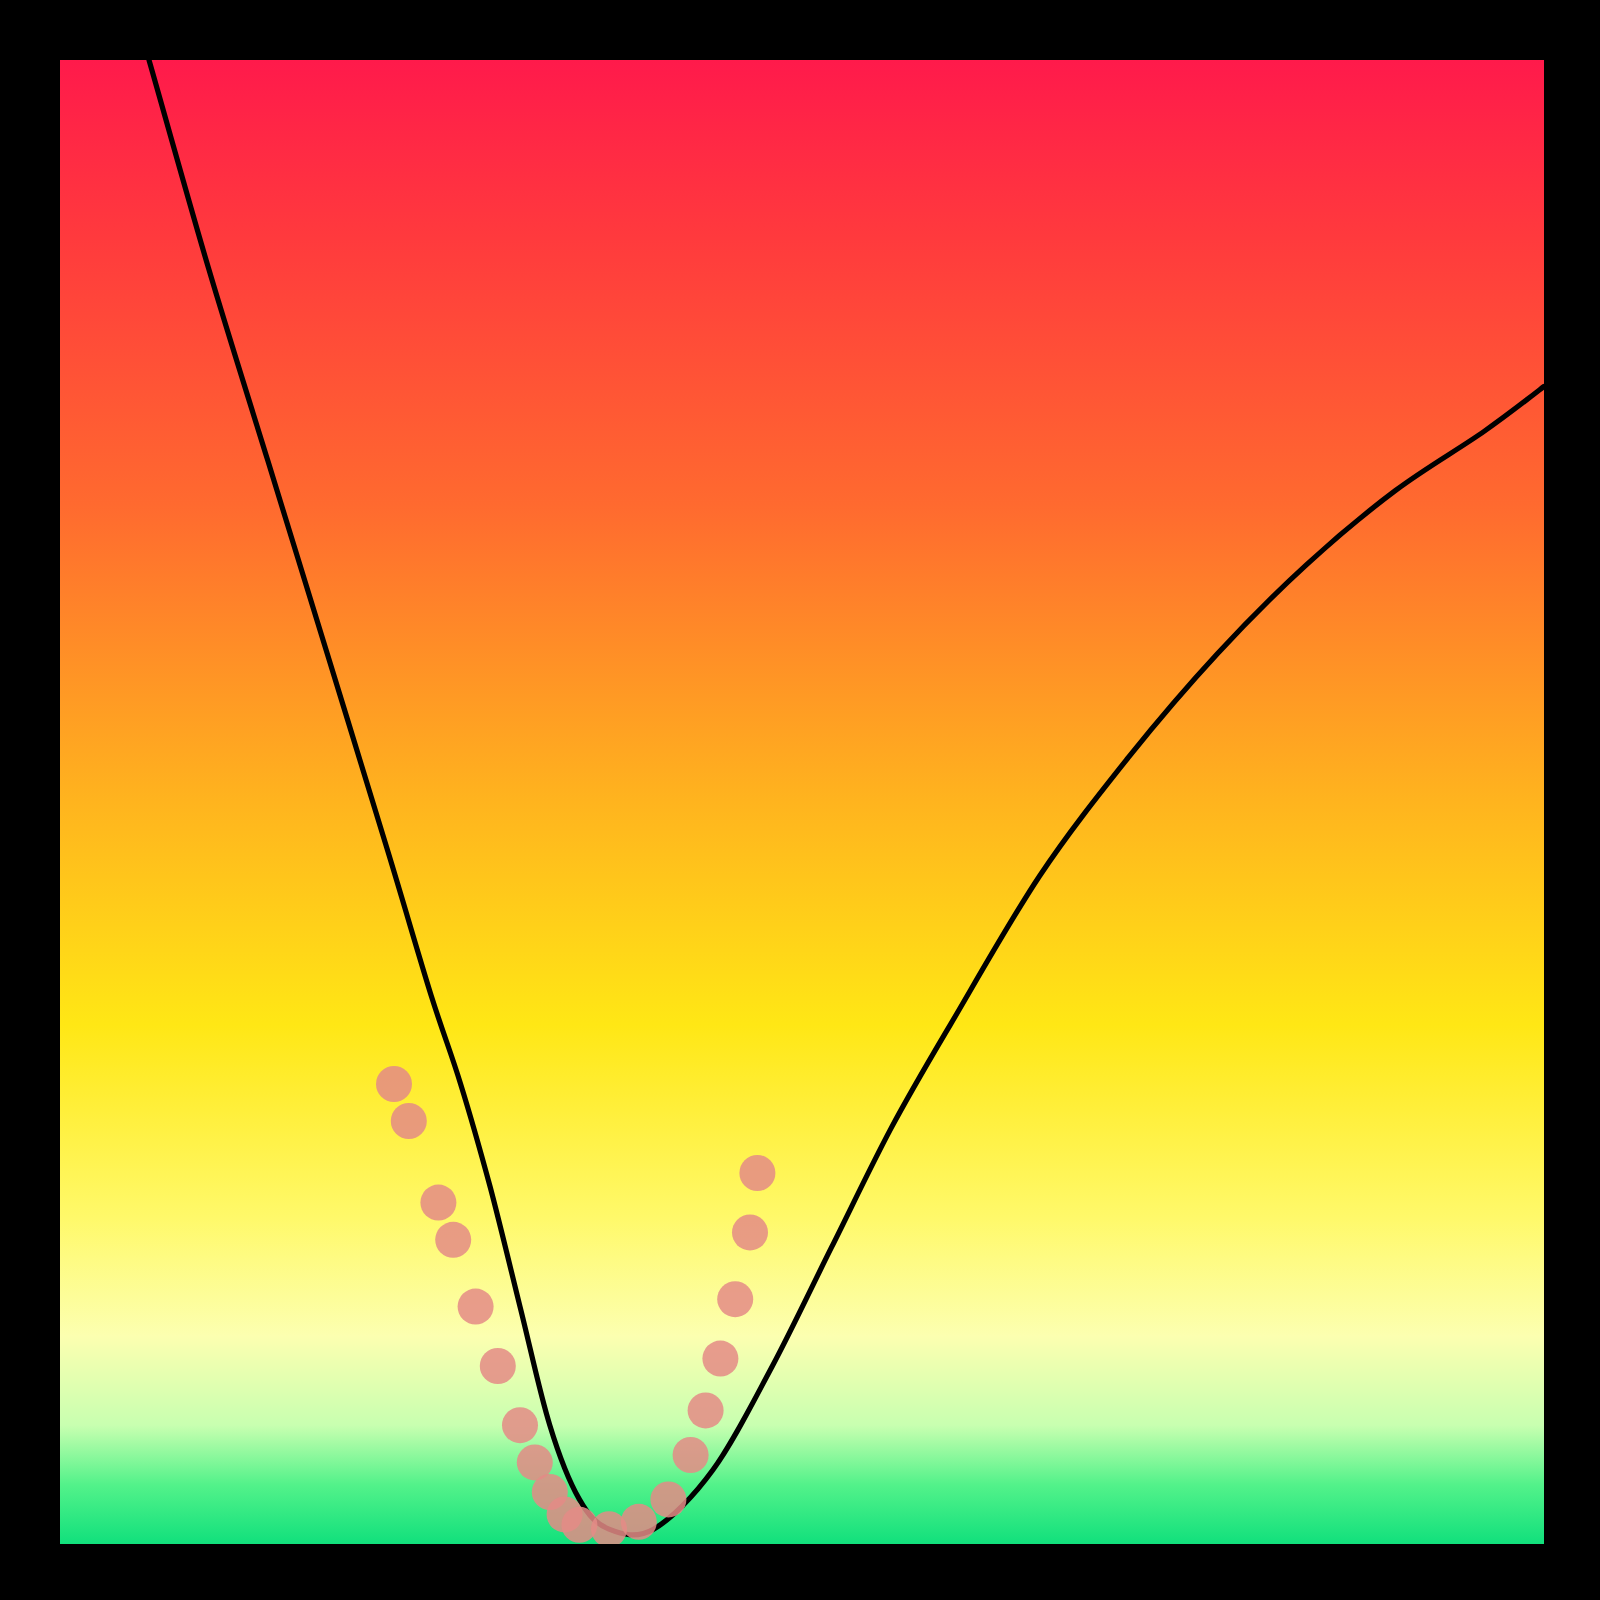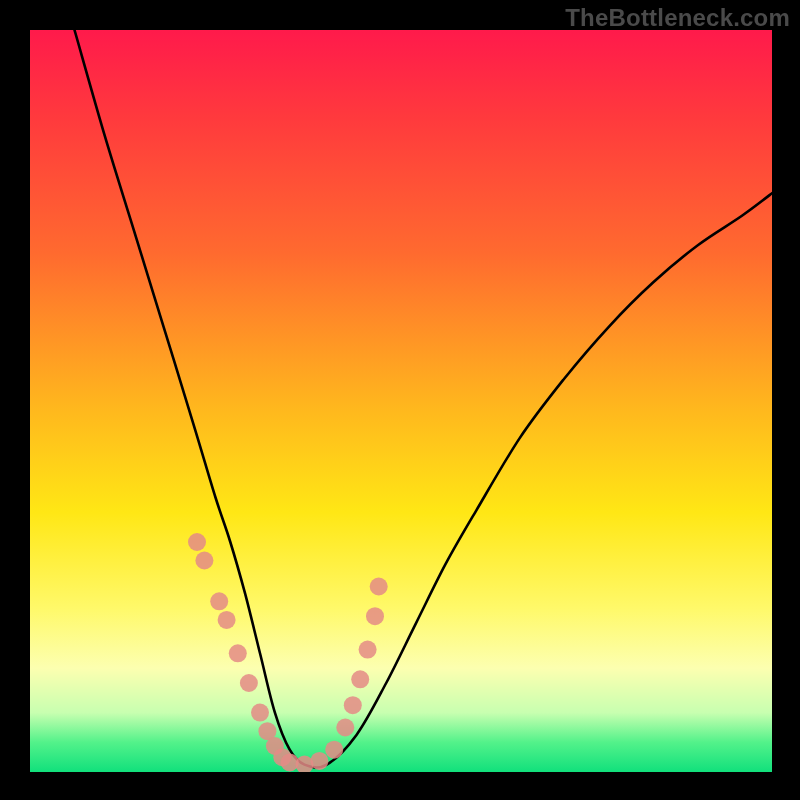--- a/index.html
+++ b/index.html
@@ -83,14 +83,13 @@
           <circle cx="304.2" cy="719.7" r="9" fill="#e48b86" fill-opacity="0.85"></circle>
           <circle cx="315.3" cy="697.5" r="9" fill="#e48b86" fill-opacity="0.85"></circle>
           <circle cx="322.8" cy="675.2" r="9" fill="#e48b86" fill-opacity="0.85"></circle>
           <circle cx="330.2" cy="649.3" r="9" fill="#e48b86" fill-opacity="0.85"></circle>
           <circle cx="337.6" cy="619.6" r="9" fill="#e48b86" fill-opacity="0.85"></circle>
           <circle cx="345.0" cy="586.2" r="9" fill="#e48b86" fill-opacity="0.85"></circle>
           <circle cx="348.7" cy="556.5" r="9" fill="#e48b86" fill-opacity="0.85"></circle>
         </g>
     </svg>
   </div>
-  <div class="watermark">TheBottleneck.com</div>
 </div>
 
 </body></html>

